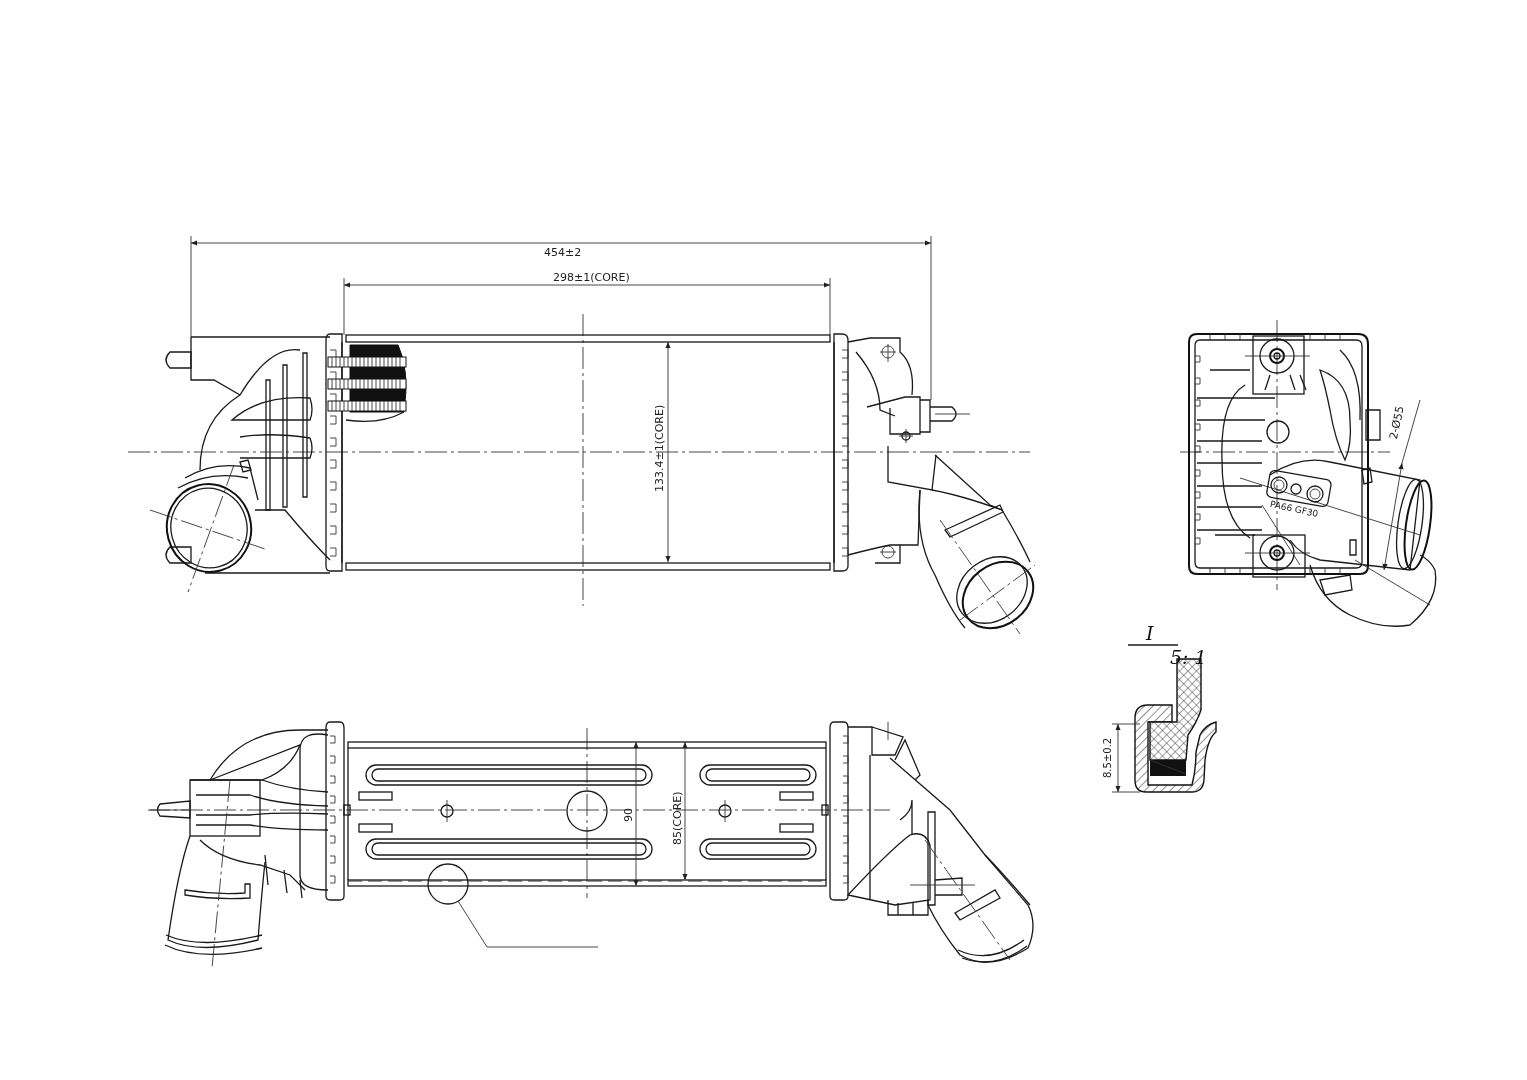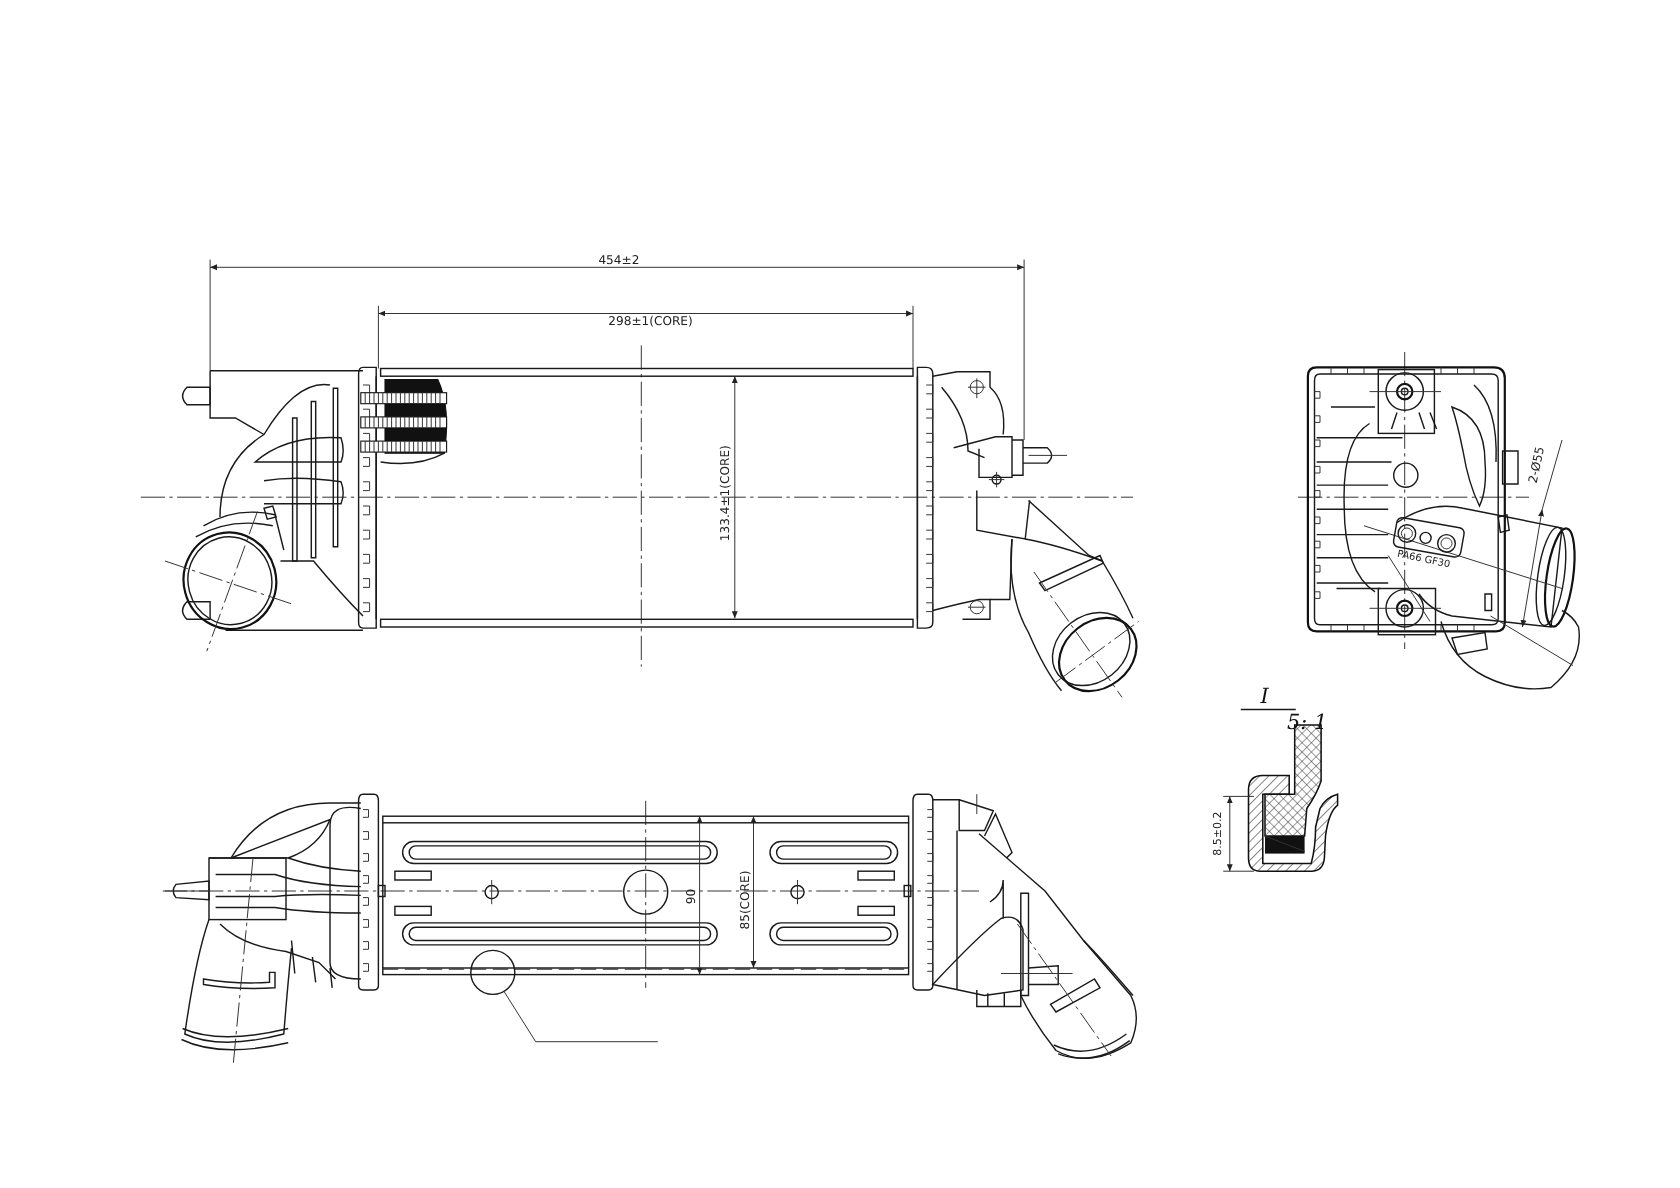--- a/index.html
+++ b/index.html
@@ -267,22 +267,22 @@
     <path fill="url(#cross)" stroke="#111" stroke-width="1.4" d="M1177,659 L1201,659 L1201,710 Q1197,722 1188,735 L1186,760 L1150,760 L1150,722 L1177,722 Z"></path>
     <rect x="1150" y="760" width="36" height="16" fill="#111"></rect>
     <line class="thin" x1="1150" y1="760" x2="1186" y2="774" stroke="#888"></line>
 
     <line class="dim" x1="1118" y1="724" x2="1118" y2="792" marker-start="url(#arr)" marker-end="url(#arr)"></line>
     <line class="thin" x1="1112" y1="724" x2="1140" y2="724"></line>
     <line class="thin" x1="1112" y1="792" x2="1140" y2="792"></line>
   </g>
 </svg>
 
-<div class="lbl" style="left:544px;top:231px;text-align:right;">454±2</div>
-<div class="lbl" style="left:553px;top:286px;text-align:right;">298±1(CORE)</div>
+<div class="lbl" style="left:544px;top:247px;text-align:right;">454±2</div>
+<div class="lbl" style="left:553px;top:272px;text-align:right;">298±1(CORE)</div>
 <div class="lbl vert" style="left:654px;top:492px;">133.4±1(CORE)</div>
 <div class="lbl vert" style="left:623px;top:822px;">90</div>
 <div class="lbl vert" style="left:672px;top:845px;">85(CORE)</div>
 <div class="lbl" style="left:1388px;top:438px;transform-origin:left top;transform:rotate(-78deg);">2-Ø55</div>
 <div class="lbl" style="left:1271px;top:500px;font-size:9px;transform-origin:left top;transform:rotate(12deg);">PA66 GF30</div>
 <div class="lbl ital" style="left:1146px;top:624px;">I</div>
 <div class="lbl ital" style="left:1130px;top:648px;margin-left:40px;">5: 1</div>
 <div class="lbl vert" style="left:1103px;top:778px;font-size:10px;">8.5±0.2</div>
 
 </body></html>

